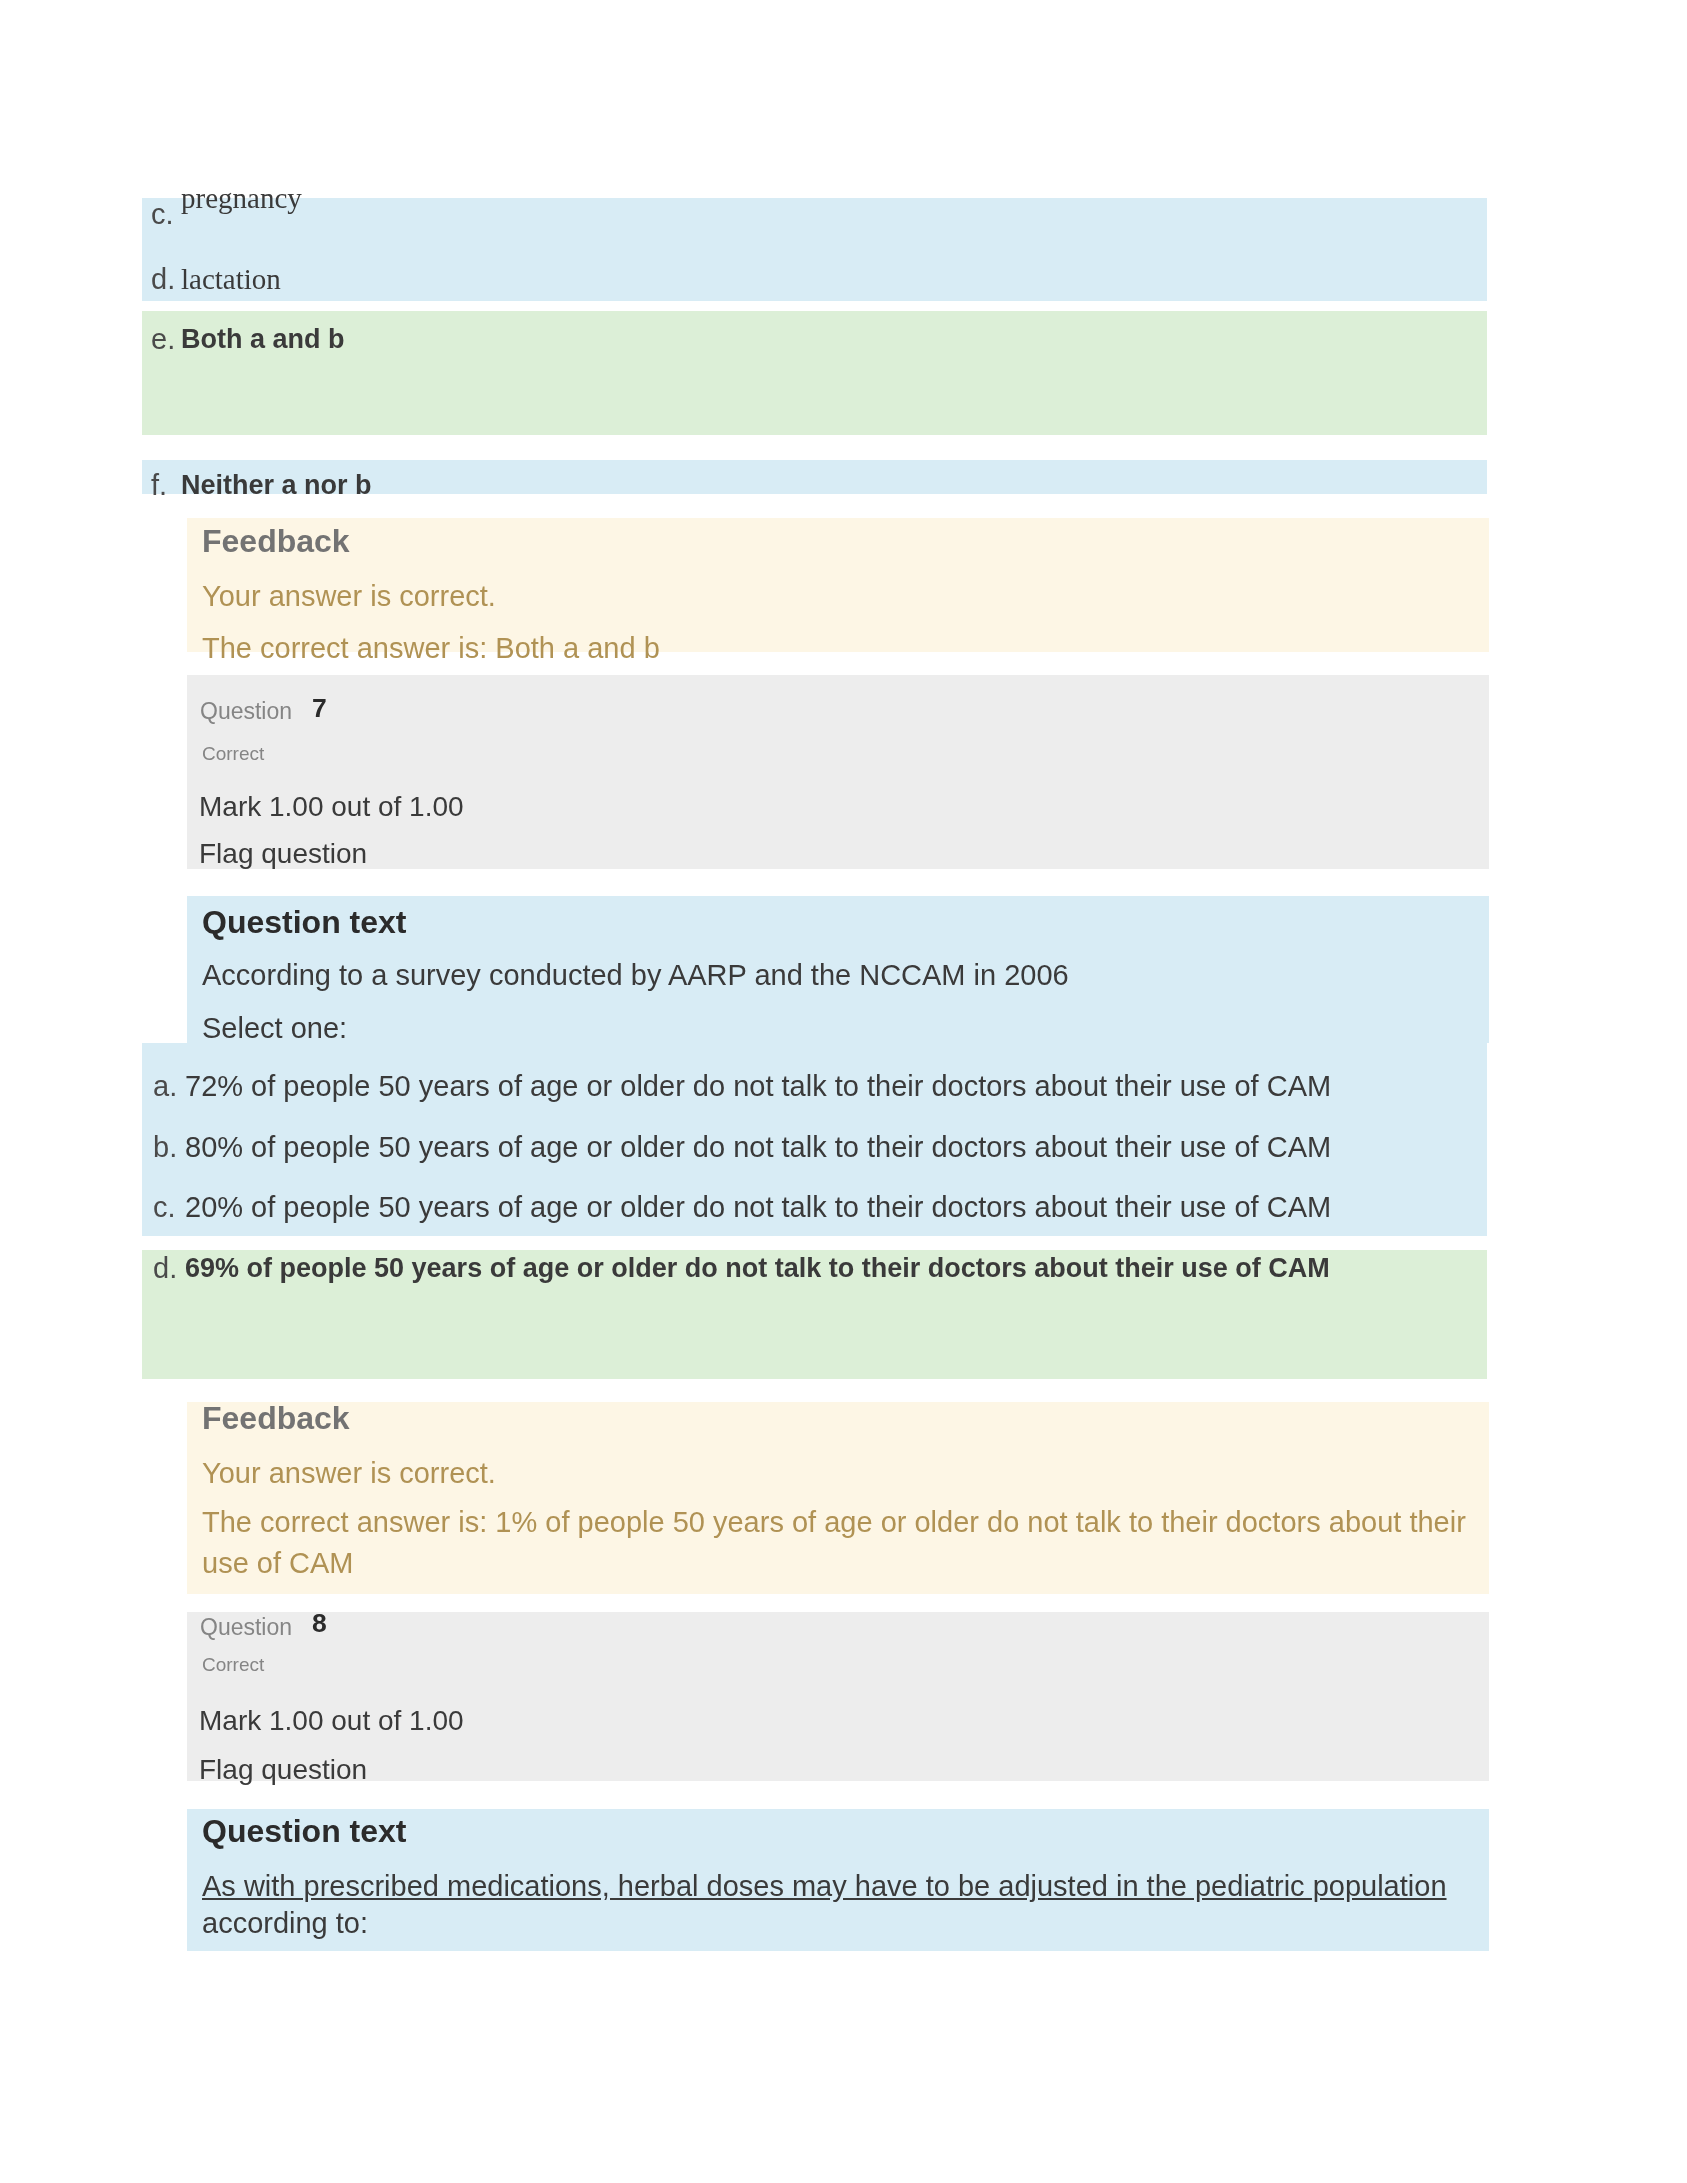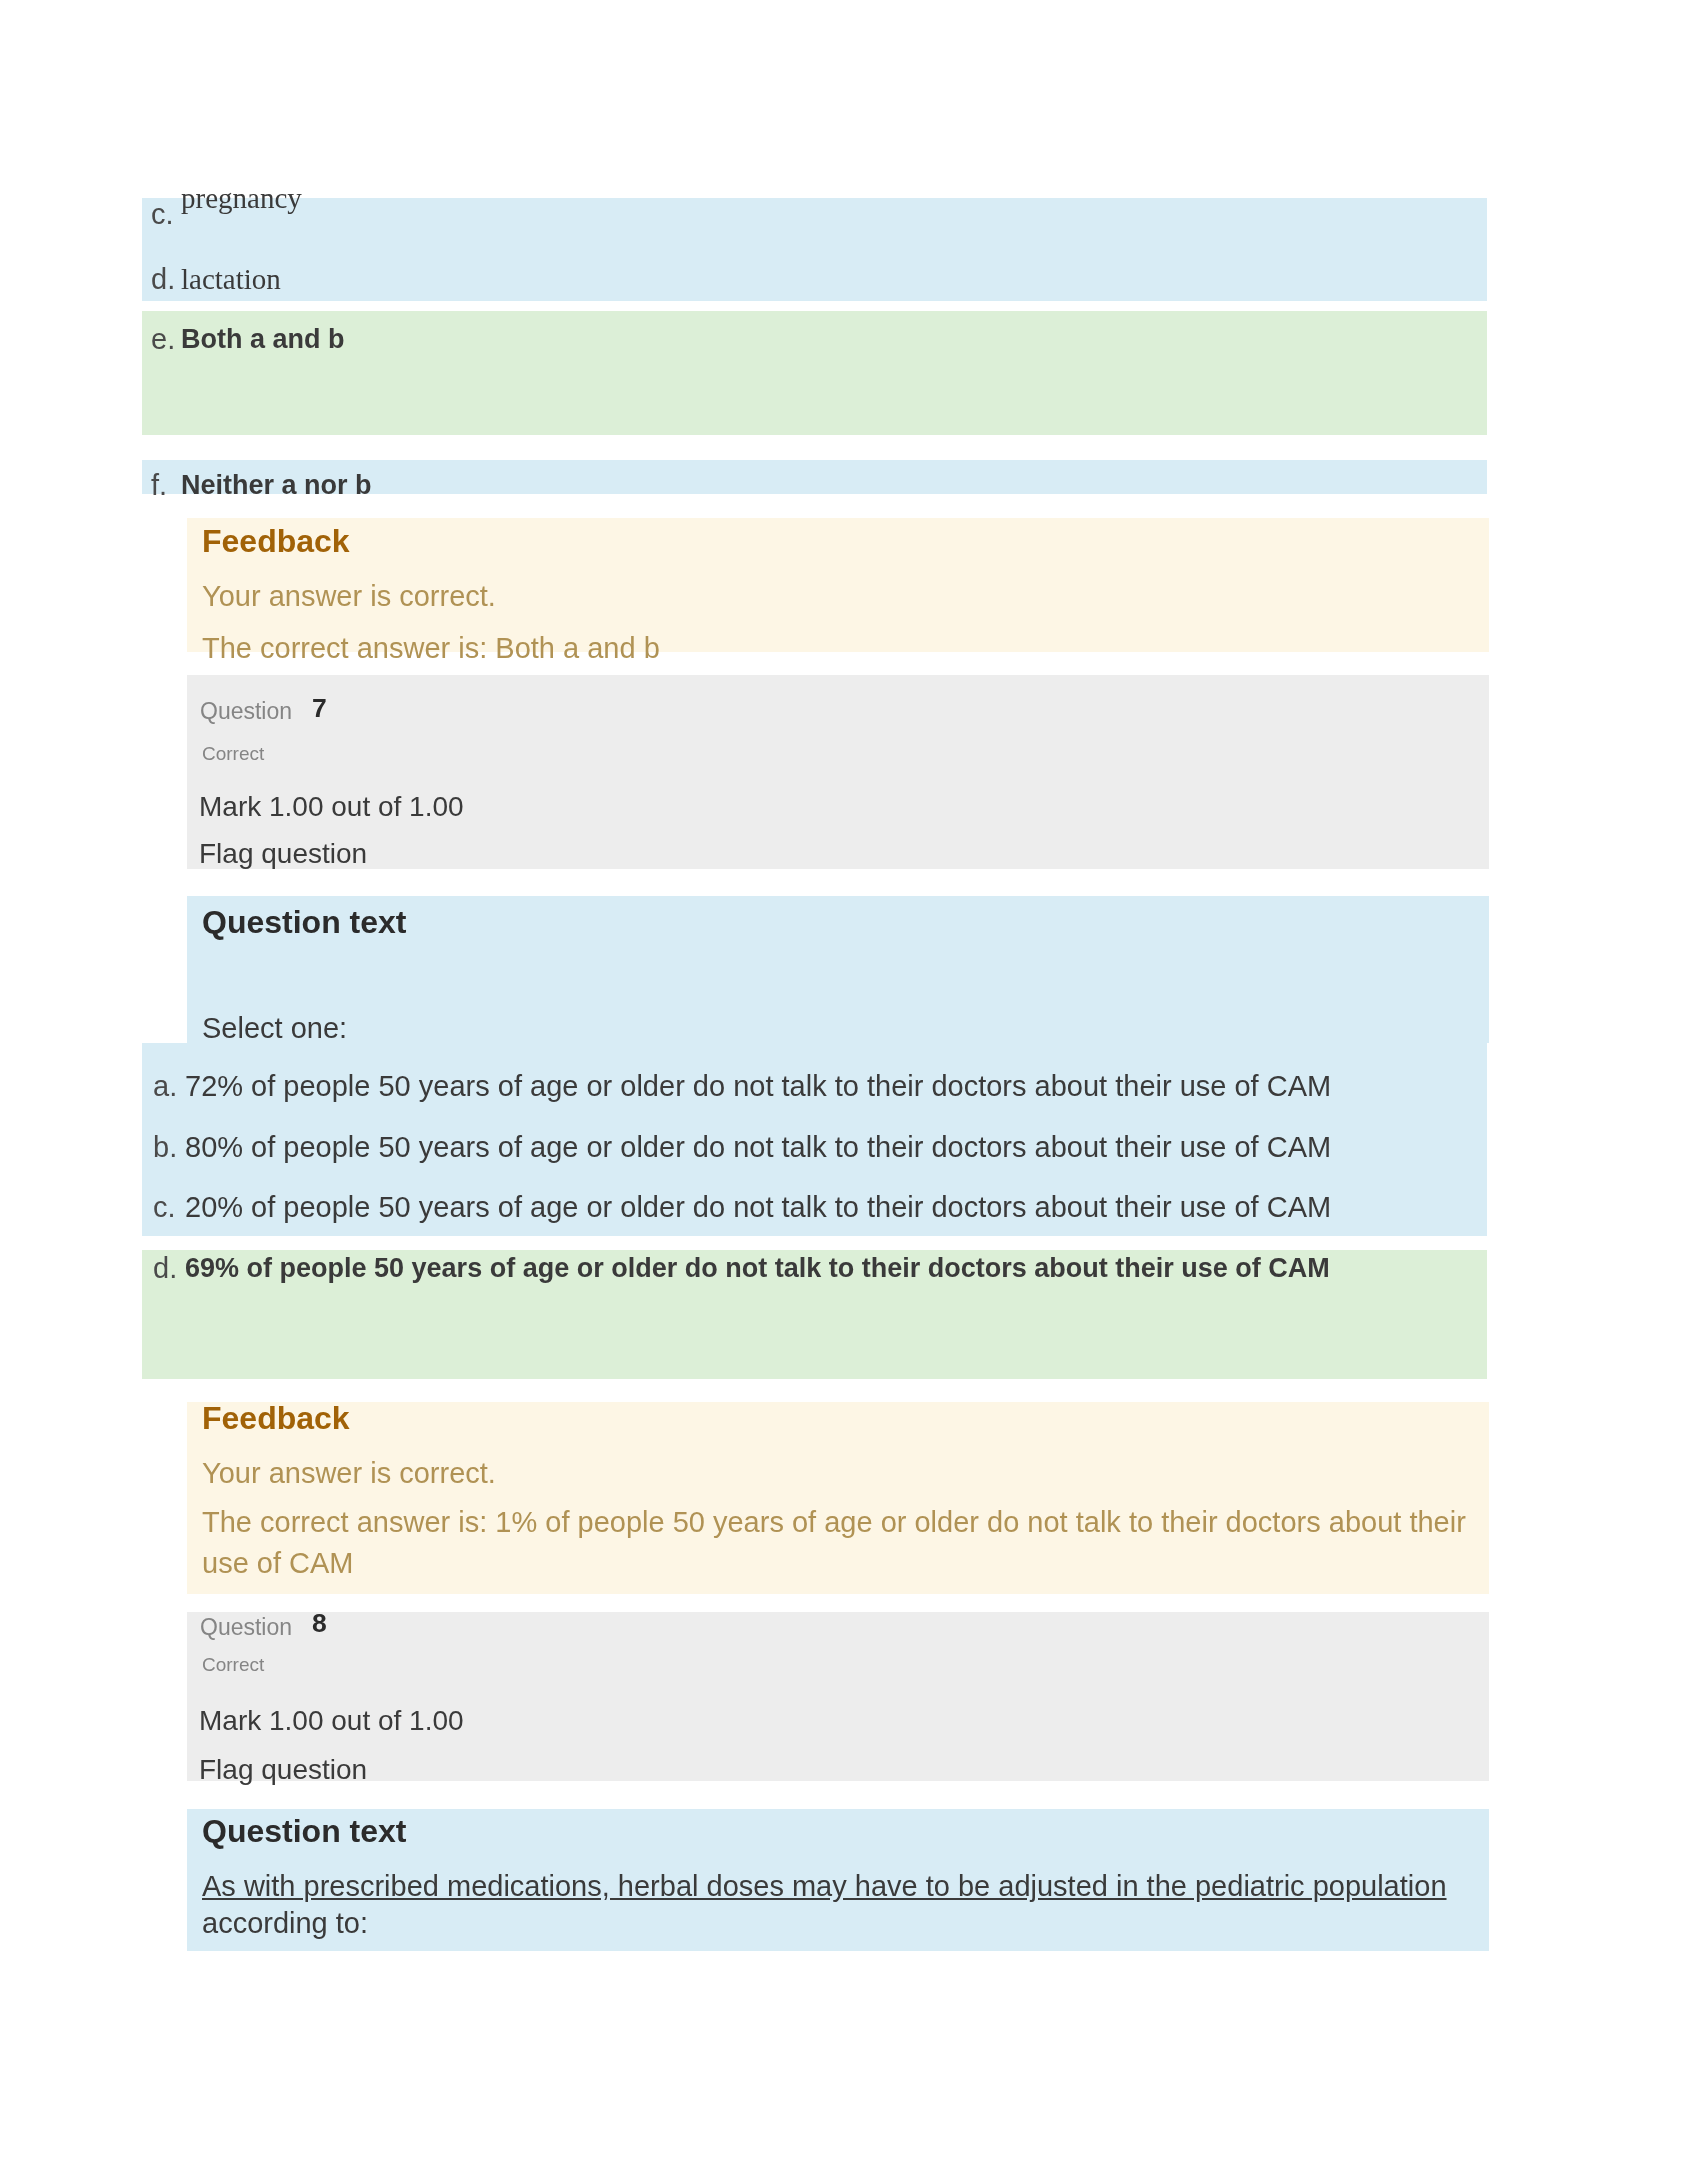--- a/index.html
+++ b/index.html
@@ -18,21 +18,21 @@
 
   
   .t{position:absolute;white-space:pre;font-size:29px;line-height:1;color:#3a3a3a;}
   .letter{position:absolute;white-space:pre;font-size:29px;line-height:1;color:#4a4a4a;}
   .b{font-weight:bold;}
   .fb{color:#b09254;}
   .muted{color:#858585;}
   .dark{color:#2b2b2b;}
   .sm{font-size:28px;}
   .hd{font-size:32px;}
-  .fbhd{color:#a16207;text-align:center;}
+  .fbhd{color:#737373;text-align:center;}
 </style>
 </head>
 <body>
 
 <div class="page">
 
   <div class="band bg-blue" style="top:198px;height:103px;"></div>
   <span class="letter" style="left:151px;top:200px;">c.</span>
   <span class="t" style="left:181px;top:184px;font-family:Liberation Serif, serif;">pregnancy</span>
   <span class="letter" style="left:151px;top:265px;">d.</span>
@@ -54,20 +54,21 @@
   <div class="band inset bg-gray" style="top:675px;height:194px;"></div>
   <span class="t muted" style="left:200px;top:700px;font-size:23px;">Question</span>
   <span class="t b dark" style="left:312px;top:695px;font-size:26.5px;">7</span>
   <span class="t muted" style="left:202px;top:744px;font-size:19px;">Correct</span>
   <span class="t sm" style="left:199px;top:793px;">Mark 1.00 out of 1.00</span>
   <span class="t sm" style="left:199px;top:840px;">Flag question</span>
 
   <div class="band inset bg-blue" style="top:896px;height:147px;"></div>
   <div class="band bg-blue" style="top:1043px;height:193px;"></div>
   <span class="t b dark hd" style="left:202px;top:906px;">Question text</span>
+  <span class="t" style="left:202px;top:961px;">According to a survey conducted by AARP and the NCCAM in 2006</span>
   <span class="t" style="left:202px;top:1014px;">Select one:</span>
   <span class="letter" style="left:153px;top:1072px;">a.</span>
   <span class="t" style="left:185px;top:1072px;">72% of people 50 years of age or older do not talk to their doctors about their use of CAM</span>
   <span class="letter" style="left:153px;top:1133px;">b.</span>
   <span class="t" style="left:185px;top:1133px;">80% of people 50 years of age or older do not talk to their doctors about their use of CAM</span>
   <span class="letter" style="left:153px;top:1193px;">c.</span>
   <span class="t" style="left:185px;top:1193px;text-align:center;">20% of people 50 years of age or older do not talk to their doctors about their use of CAM</span>
 
   <div class="band bg-green" style="top:1250px;height:129px;"></div>
   <span class="letter" style="left:153px;top:1254px;">d.</span>

